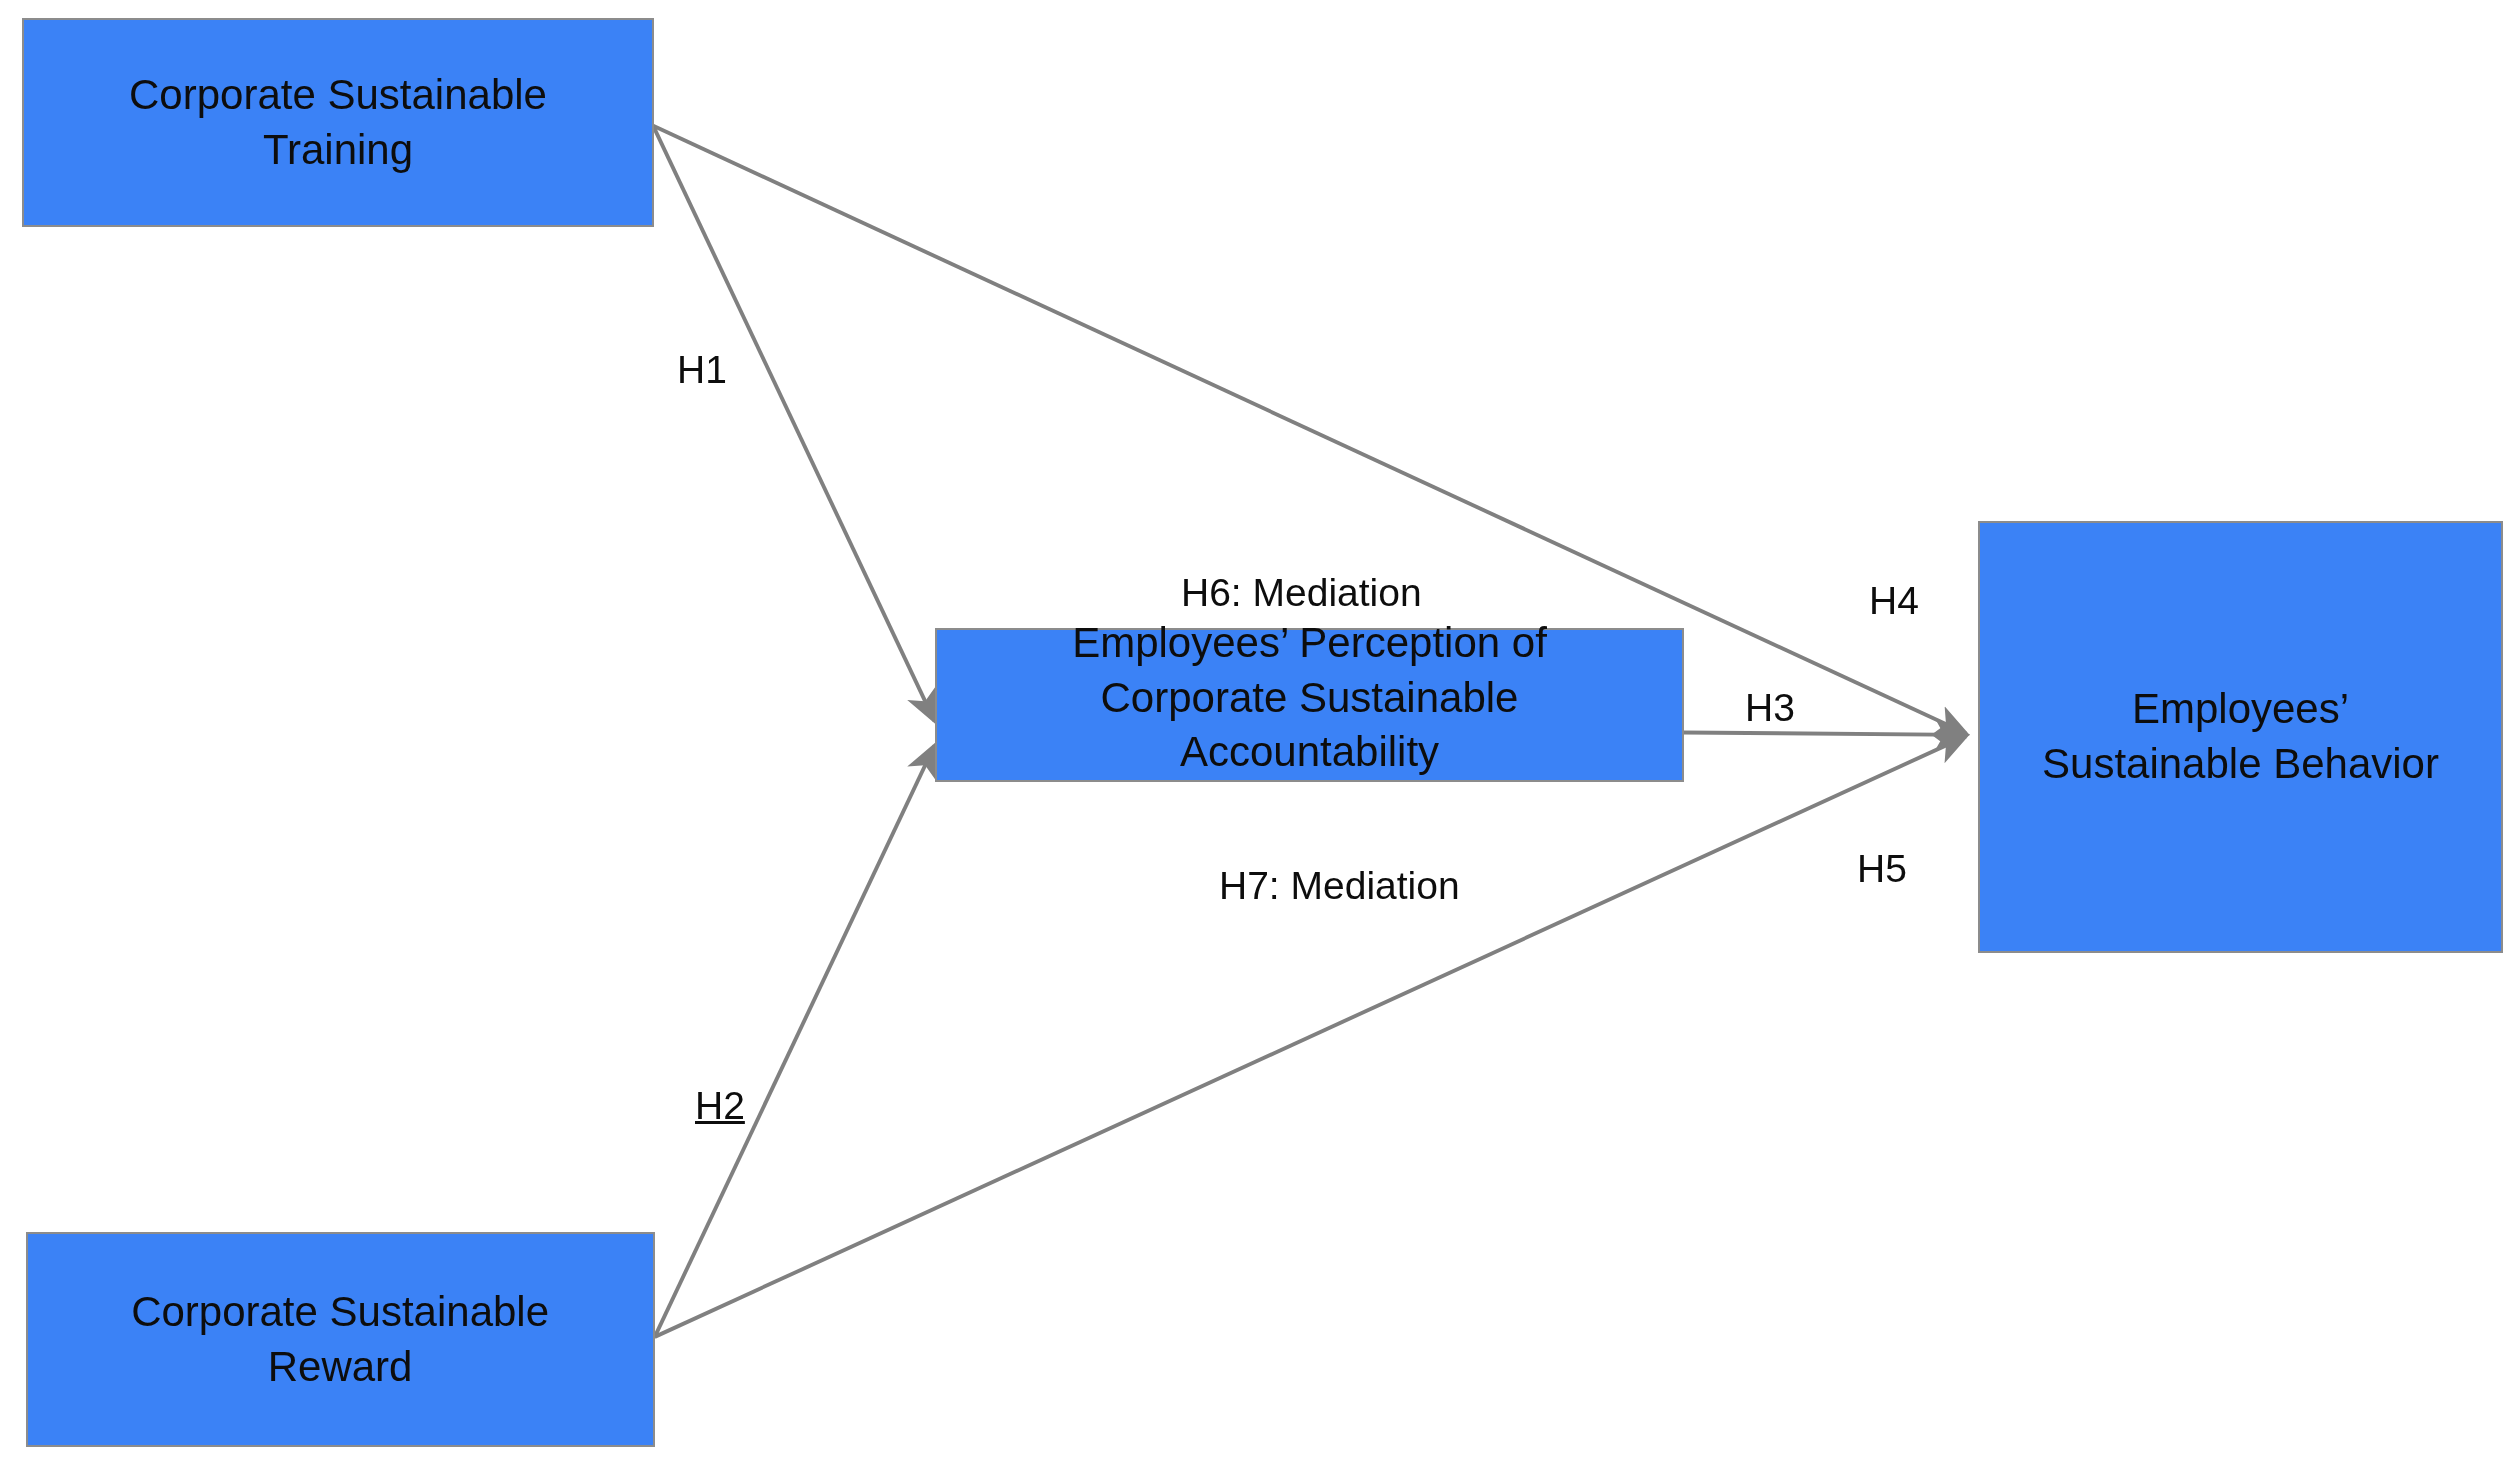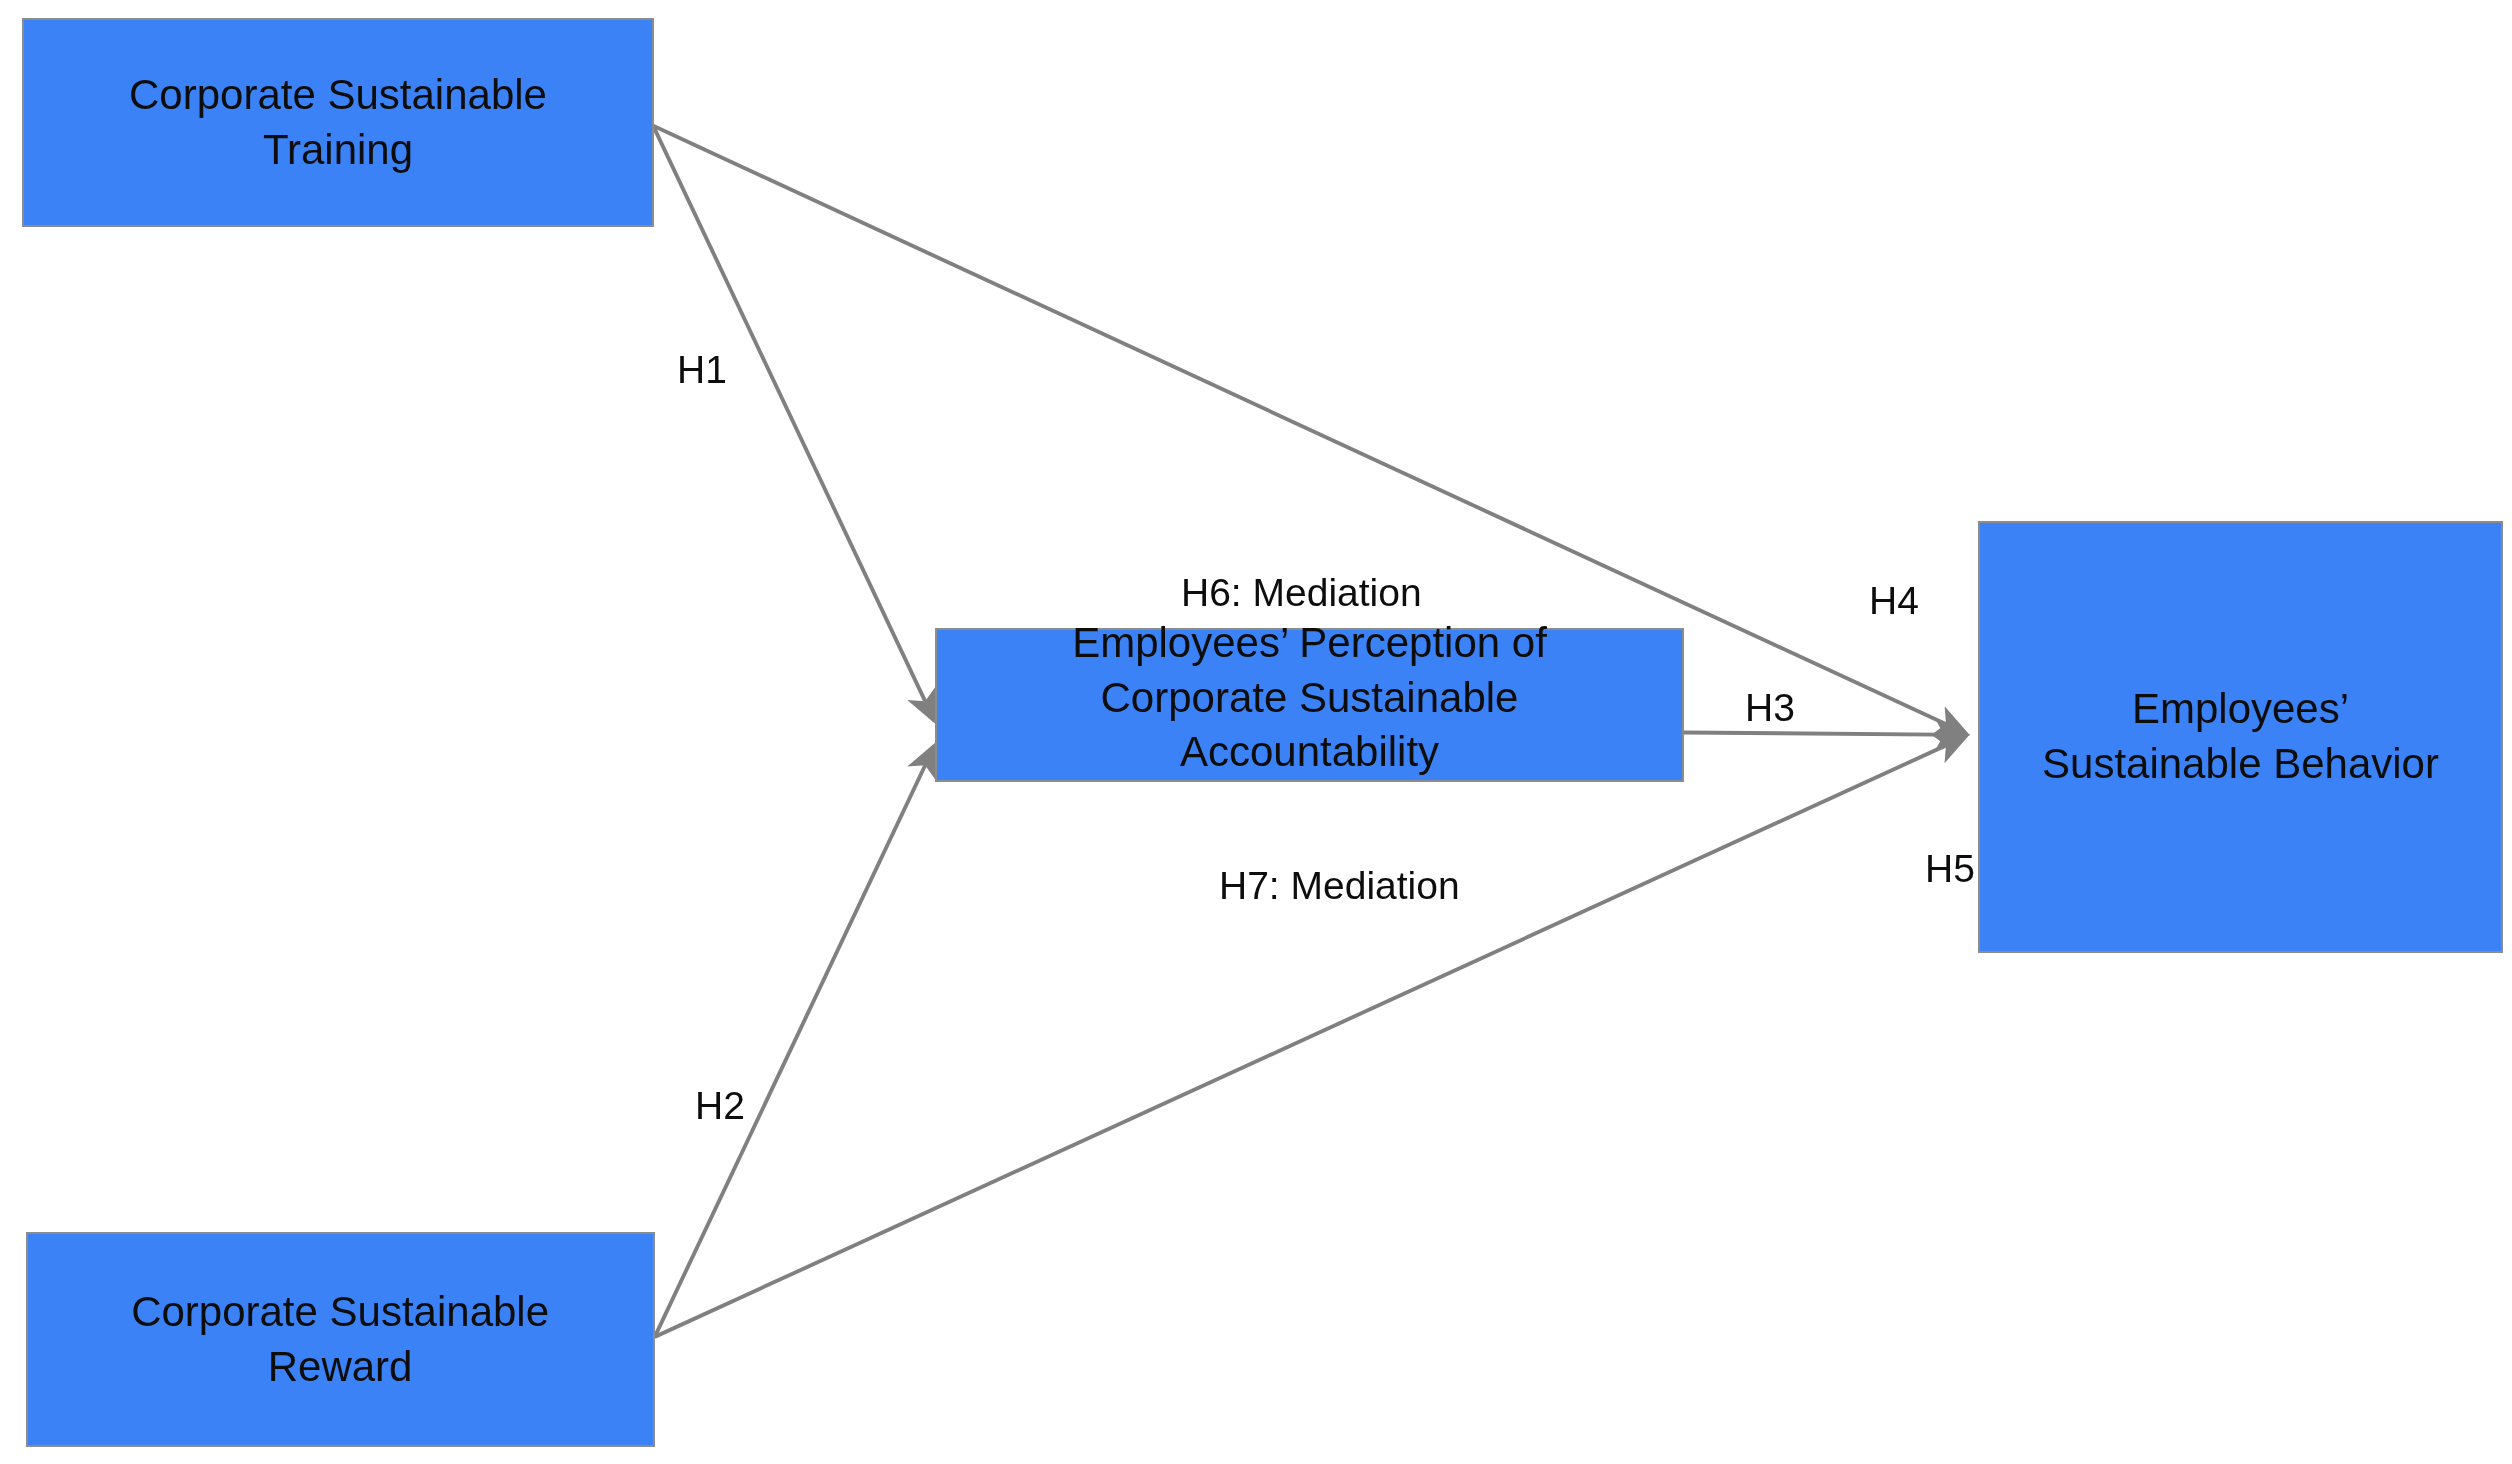--- a/index.html
+++ b/index.html
@@ -70,24 +70,24 @@
   
   .edge-label {
     position: absolute;
     color: #0d0d0d;
     font-size: 39px;
     white-space: nowrap;
     line-height: 1;
     margin-left: 26px;
   }
   #label-h1 { left: 651px;  top: 350px; }
-  #label-h2 { left: 669px;  top: 1086px; }
+  #label-h2 { left: 669px;  top: 1086px; text-decoration: underline; }
   #label-h3 { left: 1719px; top: 688px; }
   #label-h4 { left: 1843px; top: 581px; }
-  #label-h5 { left: 1899px; top: 849px; }
+  #label-h5 { left: 1831px; top: 849px; }
   #label-h6 { left: 1155px; top: 573px; }
   #label-h7 { left: 1193px; top: 866px; }
 </style>
 </head>
 <body>
 
 <div id="diagram-root">
 
   <svg id="edge-layer" viewBox="0 0 3242 1890" width="2512" height="1465" xmlns="http://www.w3.org/2000/svg">
     <defs>

